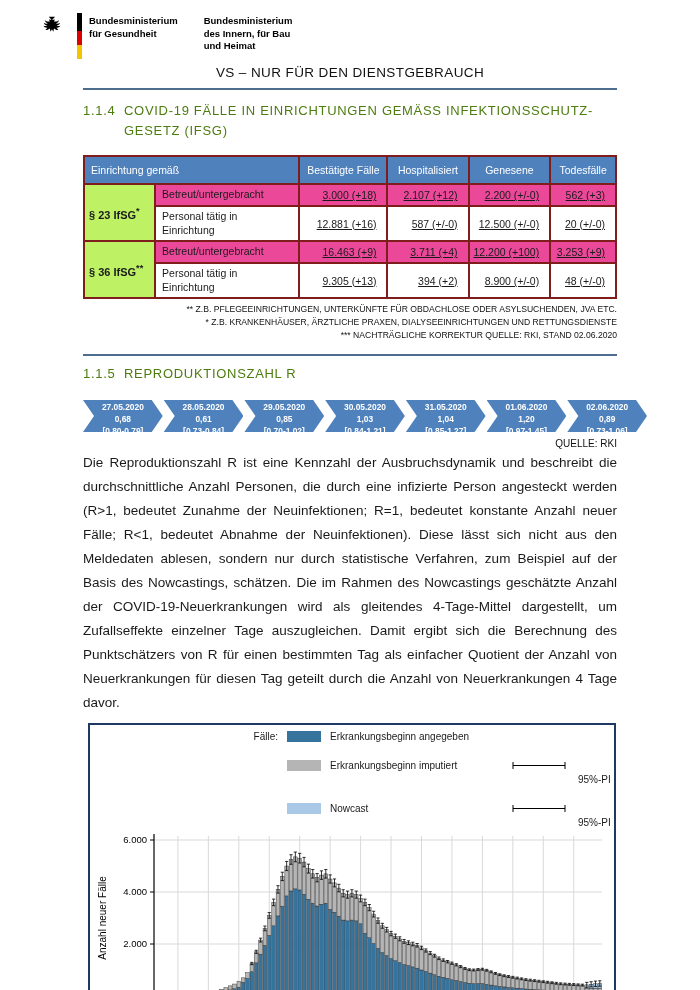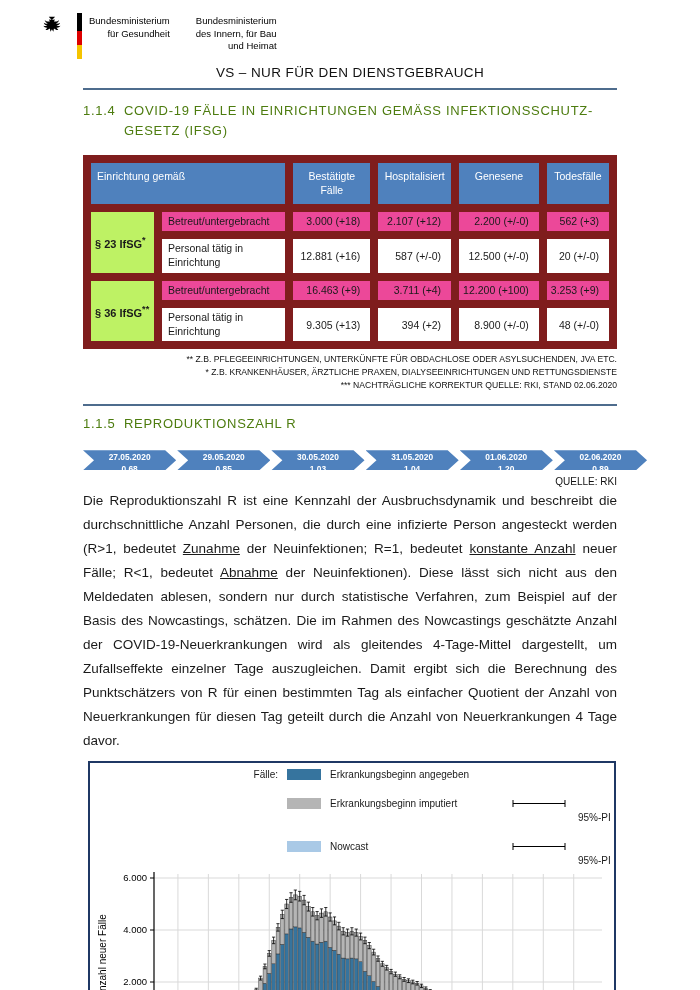--- a/index.html
+++ b/index.html
@@ -8,53 +8,53 @@
   .content { width:534px; margin-left:83px; }
 
   
   .logos { display:flex; padding:13px 0 0 40px; gap:26px; }
   .logo1 { display:flex; gap:7px; }
   .eagle { width:30px; height:30px; }
   .flagbar { width:5px; height:46px; display:flex; flex-direction:column; }
   .flagbar .b { flex:4; background:#000; }
   .flagbar .r { flex:3; background:#d00; }
   .flagbar .g { flex:3; background:#f5c400; }
-  .mintext { font-size:9.5px; font-weight:normal; line-height:1.32; padding-top:2px; color:#000;text-align:right; }
+  .mintext { font-size:9.5px; font-weight:bold; line-height:1.32; padding-top:2px; color:#000; }
   .vs-line { text-align:center; font-size:13.5px; letter-spacing:.4px; margin-top:6px; color:#111; }
   .rule { border:none; border-top:2px solid #4e6c8d; margin-top:8px; }
 
   
   .sec { display:flex; margin-top:11px; color:#4d7c0f; font-size:13px; font-weight:normal; letter-spacing:.7px; line-height:1.55; }
   .sec .num { width:41px; flex:none; }
 
   
   table.ifsg { margin-top:14px; width:534px; border-collapse:collapse; font-size:10.5px; }
-  table.ifsg th, table.ifsg td { border:8px solid #7f1d1d; }
+  table.ifsg th, table.ifsg td { border:2px solid #7f1d1d; }
   table.ifsg thead th { background:#4f81bd; color:#fff; font-weight:normal; padding:6px 6px; text-align:center; vertical-align:top; line-height:1.35; }
   table.ifsg thead th.first { text-align:left; }
   td.group { background:#dce6f1; font-weight:bold; font-size:11px; text-align:left; padding:2px 4px; vertical-align:middle; white-space:nowrap; }
   td.cat { padding:3px 6px; line-height:1.3; }
-  td.num { text-align:right; padding:3px 10px 3px 4px; white-space:nowrap; }
+  td.num { text-align:right; padding:3px 10px 3px 4px; white-space:nowrap;text-decoration:underline; }
   tr.shade td { background:#ec4899; }
   tr.plain td { background:#ffffff; }
   tr.shade td.group, tr.plain td.group { background:#bef264; }
 
   .footnotes { margin-top:4px; text-align:right; font-size:8.6px; line-height:1.5; color:#111; }
 
   
   .arrows { margin-top:16px; display:flex; width:565px; }
-  .chev { flex:1; height:20px; margin-right:1px; background:#4f81bd;
+  .chev { flex:1; height:32px; margin-right:1px; background:#4f81bd;
           clip-path:polygon(0 0, calc(100% - 11px) 0, 100% 50%, calc(100% - 11px) 100%, 0 100%, 11px 50%);
           color:#fff; font-size:8.4px; font-weight:bold; text-align:center; line-height:12px; padding-top:1px; }
   .src { text-align:right; font-size:10px; margin-top:6px; color:#111; }
 
   
   .erl-title { margin-top:9px; font-size:13.5px; font-weight:bold; }
   .erl { margin-top:2px; font-size:13.5px; line-height:24px; text-align:justify; }
-  .erl .u { text-decoration:underline; }
+  .erl .u { }
 
   
   .chartbox { margin-top:8px; margin-left:5px; width:528px; border:2px solid #1f3864; padding:6px 2px 0 2px; background:#fff; }
   .legend { margin-left:150px; display:grid; grid-template-columns:36px 34px 172px 58px 46px; column-gap:9px; row-gap:4px; align-items:center; font-size:10px; }
   .legend .falle { text-align:right; }
   .swatch { width:34px; height:11px; }
   .pi-wrap { display:flex; align-items:center; }
   .pilabel { white-space:nowrap;margin-top:28px; }
 </style>
 </head>
@@ -157,20 +157,25 @@
     <div class="sec" style="margin-top:8px">
       <span class="num">1.1.5</span>
       <span>REPRODUKTIONSZAHL R</span>
     </div>
 
     <div class="arrows">
       <div class="chev">
         <div>27.05.2020</div>
         <div>0,68</div>
         <div>[0,80-0,79]</div>
+      </div>
+      <div class="chev">
+        <div>28.05.2020</div>
+        <div>0,61</div>
+        <div>[0,73-0,84]</div>
       </div>
       <div class="chev">
         <div>29.05.2020</div>
         <div>0,85</div>
         <div>[0,70-1,02]</div>
       </div>
       <div class="chev">
         <div>30.05.2020</div>
         <div>1,03</div>
         <div>[0,84-1,21]</div>

